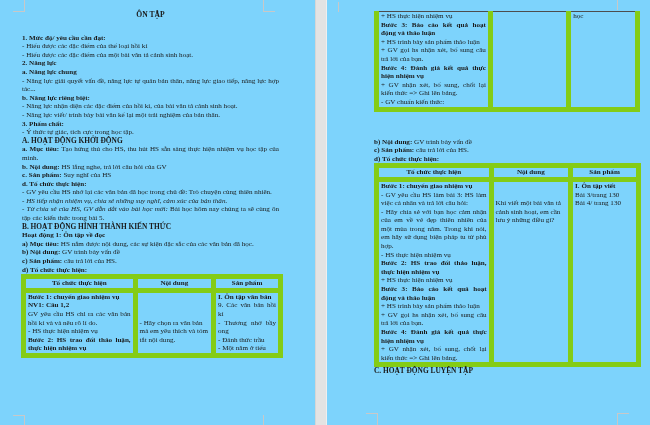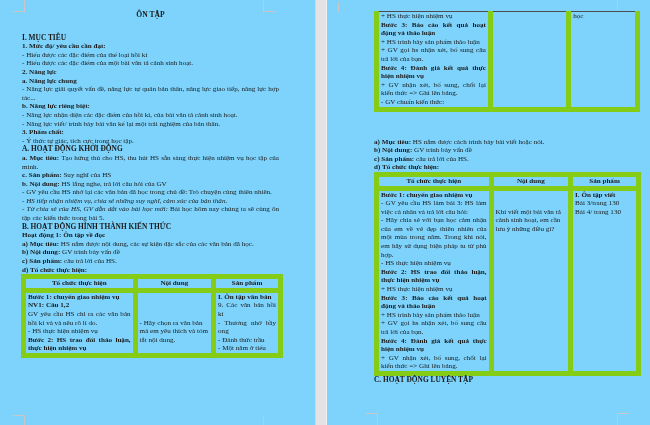--- a/index.html
+++ b/index.html
@@ -43,37 +43,37 @@
 
 <div class="page" id="page-left">
   <div class="crop tl" style="left:13px; top:0px;"></div>
   <div class="crop tr" style="left:263px; top:0px;"></div>
   <div class="crop tr" style="left:263px; top:415px;"></div>
   <div class="crop bl" style="left:13px; top:415px;"></div>
 
   <div class="content" id="left-content">
     <div class="title">ÔN TẬP</div>
 
-    <div class="h">I. MỤC TIÊU</div>
     <div class="b">1. Mức độ/ yêu cầu cần đạt:</div>
     <div class="p">- Hiểu được các đặc điểm của thể loại hồi kí</div>
     <div class="p">- Hiểu được các đặc điểm của một bài văn tả cảnh sinh hoạt.</div>
     <div class="b">2. Năng lực</div>
     <div class="b">a. Năng lực chung</div>
     <div class="p">- Năng lực giải quyết vấn đề, năng lực tự quản bản thân, năng lực giao tiếp, năng lực hợp tác...</div>
     <div class="b">b. Năng lực riêng biệt:</div>
     <div class="p">- Năng lực nhận diện các đặc điểm của hồi kí, của bài văn tả cảnh sinh hoạt.</div>
     <div class="p">- Năng lực viết/ trình bày bài văn kể lại một trải nghiệm của bản thân.</div>
     <div class="b">3. Phẩm chất:</div>
     <div class="p">- Ý thức tự giác, tích cực trong học tập.</div>
 
     <div class="h">A. HOẠT ĐỘNG KHỞI ĐỘNG</div>
     <div class="p"><span class="b">a. Mục tiêu:</span><span> Tạo hứng thú cho HS, thu hút HS sẵn sàng thực hiện nhiệm vụ học tập của mình.</span></div>
+    <div class="p"><span class="b">b. Nội dung:</span><span> HS lắng nghe, trả lời câu hỏi của GV</span></div>
     <div class="p"><span class="b">c. Sản phẩm:</span><span> Suy nghĩ của HS</span></div>
-    <div class="p"><span class="b">b. Nội dung:</span><span> HS lắng nghe, trả lời câu hỏi của GV</span></div>
+    <div class="b">d. Tổ chức thực hiện:</div>
     <div class="p">- GV yêu cầu HS nhớ lại các văn bản đã học trong chủ đề: Trò chuyện cùng thiên nhiên.</div>
     <div class="p i">- HS tiếp nhận nhiệm vụ, chia sẻ những suy nghĩ, cảm xúc của bản thân.</div>
     <div class="p"><span class="i">- Từ chia sẻ của HS, GV dẫn dắt vào bài học mới:</span><span> Bài học hôm nay chúng ta sẽ cùng ôn tập các kiến thức trong bài 5.</span></div>
 
     <div class="h">B. HOẠT ĐỘNG HÌNH THÀNH KIẾN THỨC</div>
     <div class="b">Hoạt động 1: Ôn tập về đọc</div>
     <div class="p"><span class="b">a) Mục tiêu:</span><span> HS nắm được nội dung, các sự kiện đặc sắc của các văn bản đã học.</span></div>
     <div class="p"><span class="b">b) Nội dung:</span><span> GV trình bày vấn đề</span></div>
     <div class="p"><span class="b">c) Sản phẩm:</span><span> câu trả lời của HS.</span></div>
     <div class="b">d) Tổ chức thực hiện:</div>
@@ -140,21 +140,20 @@
           <div>- GV chuẩn  kiến thức:</div>
         </td>
         <td></td>
         <td>học</td>
       </tr>
     </tbody>
       </table>
 
     <div style="height:26px"></div>
 
-    <div class="p"><span class="b">a) Mục tiêu:</span><span> HS nắm được cách trình bày bài viết hoặc nói.</span></div>
     <div class="p"><span class="b">b) Nội dung:</span><span> GV trình bày vấn đề</span></div>
     <div class="p"><span class="b">c) Sản phẩm:</span><span> câu trả lời của HS.</span></div>
     <div class="b">d) Tổ chức thực hiện:</div>
 
     <table id="right-table">
       <colgroup>
           <col style="width:117px">
           <col style="width:81px">
           <col style="width:69px">
         </colgroup>

